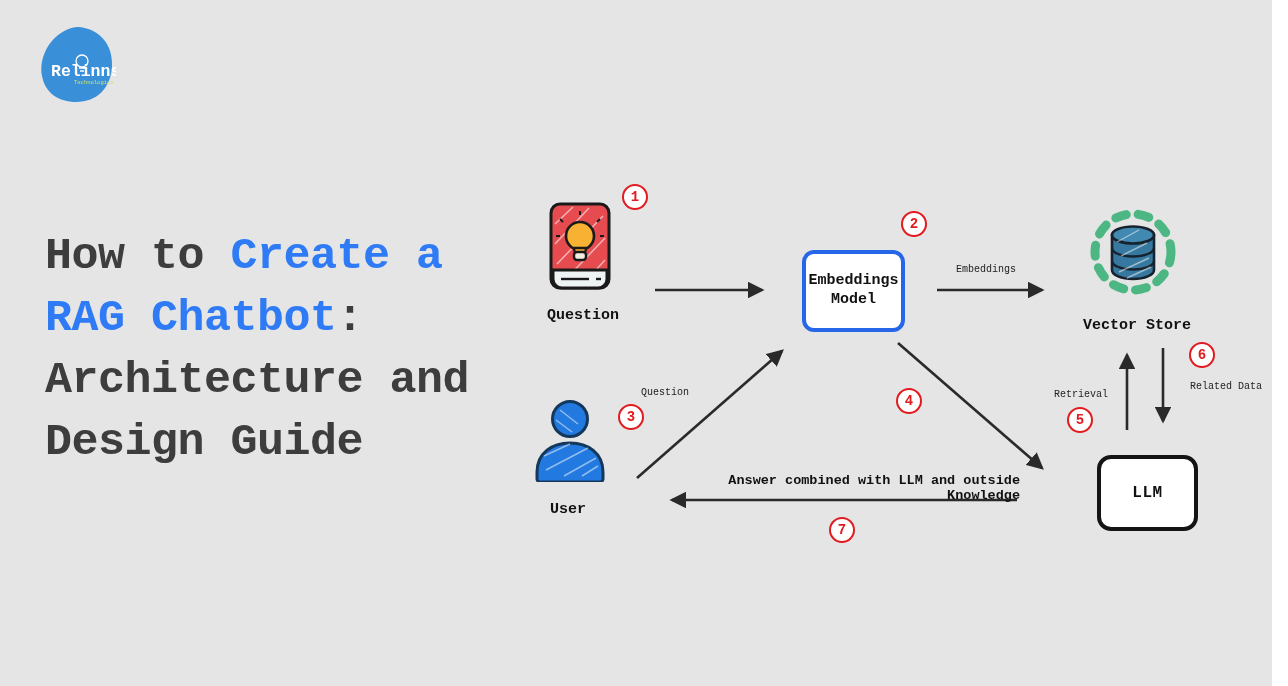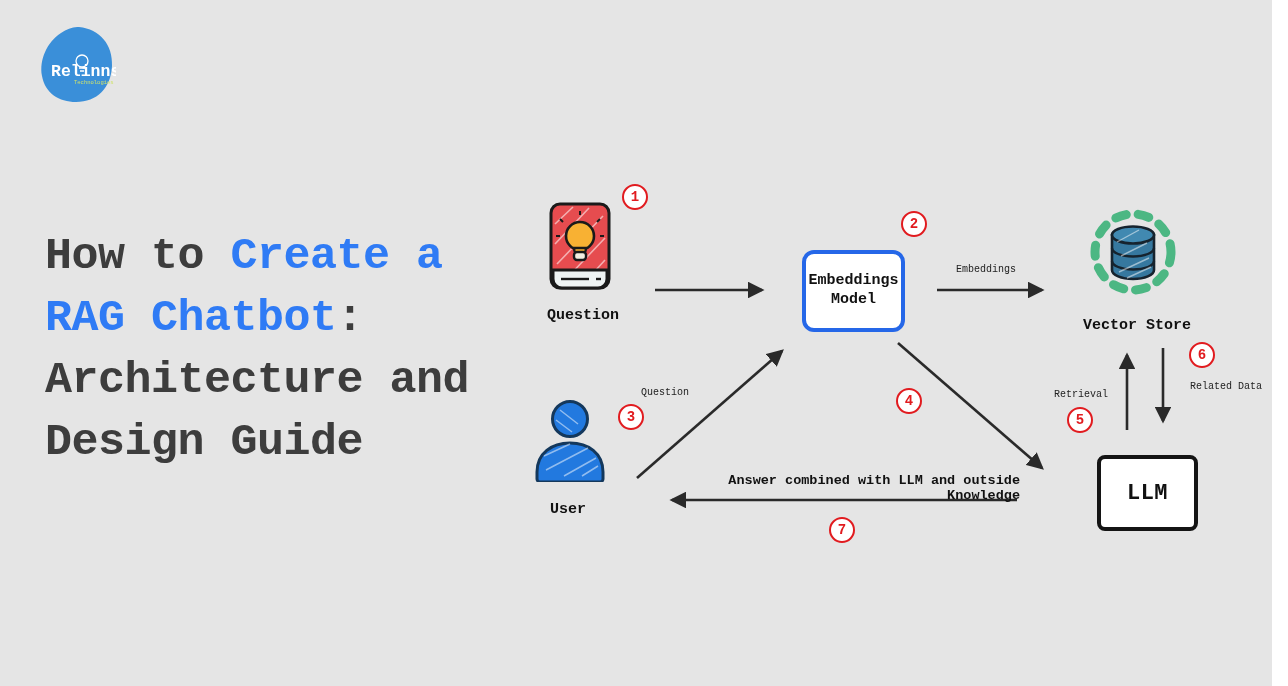--- a/index.html
+++ b/index.html
@@ -27,22 +27,22 @@
   .edge-label.bold{font-weight:700;font-size:13.5px;color:#111;}
   .box{
     position:absolute;background:#fff;display:flex;align-items:center;justify-content:center;
     text-align:center;font-weight:700;color:#111;
   }
   .box.embeddings{
     left:802px;top:250px;width:93px;height:72px;border:4px solid #2567e8;border-radius:12px;
     font-size:15px;line-height:1.25;padding:1px;
   }
   .box.llm{
-    left:1097px;top:455px;width:93px;height:68px;border:4px solid #141414;border-radius:8px;
-    font-size:22px;letter-spacing:0.5px;
+    left:1097px;top:455px;width:93px;height:68px;border:4px solid #141414;border-radius:14px;
+    font-size:16px;letter-spacing:0.5px;
   }
   .stepnum{
     position:absolute;width:22px;height:22px;border:2.5px solid #e11b1f;border-radius:50%;
     color:#e11b1f;font-size:14px;font-weight:700;display:flex;align-items:center;justify-content:center;
     background:#fff;
   }
   .icon{position:absolute;}
 </style>
 </head>
 <body>

